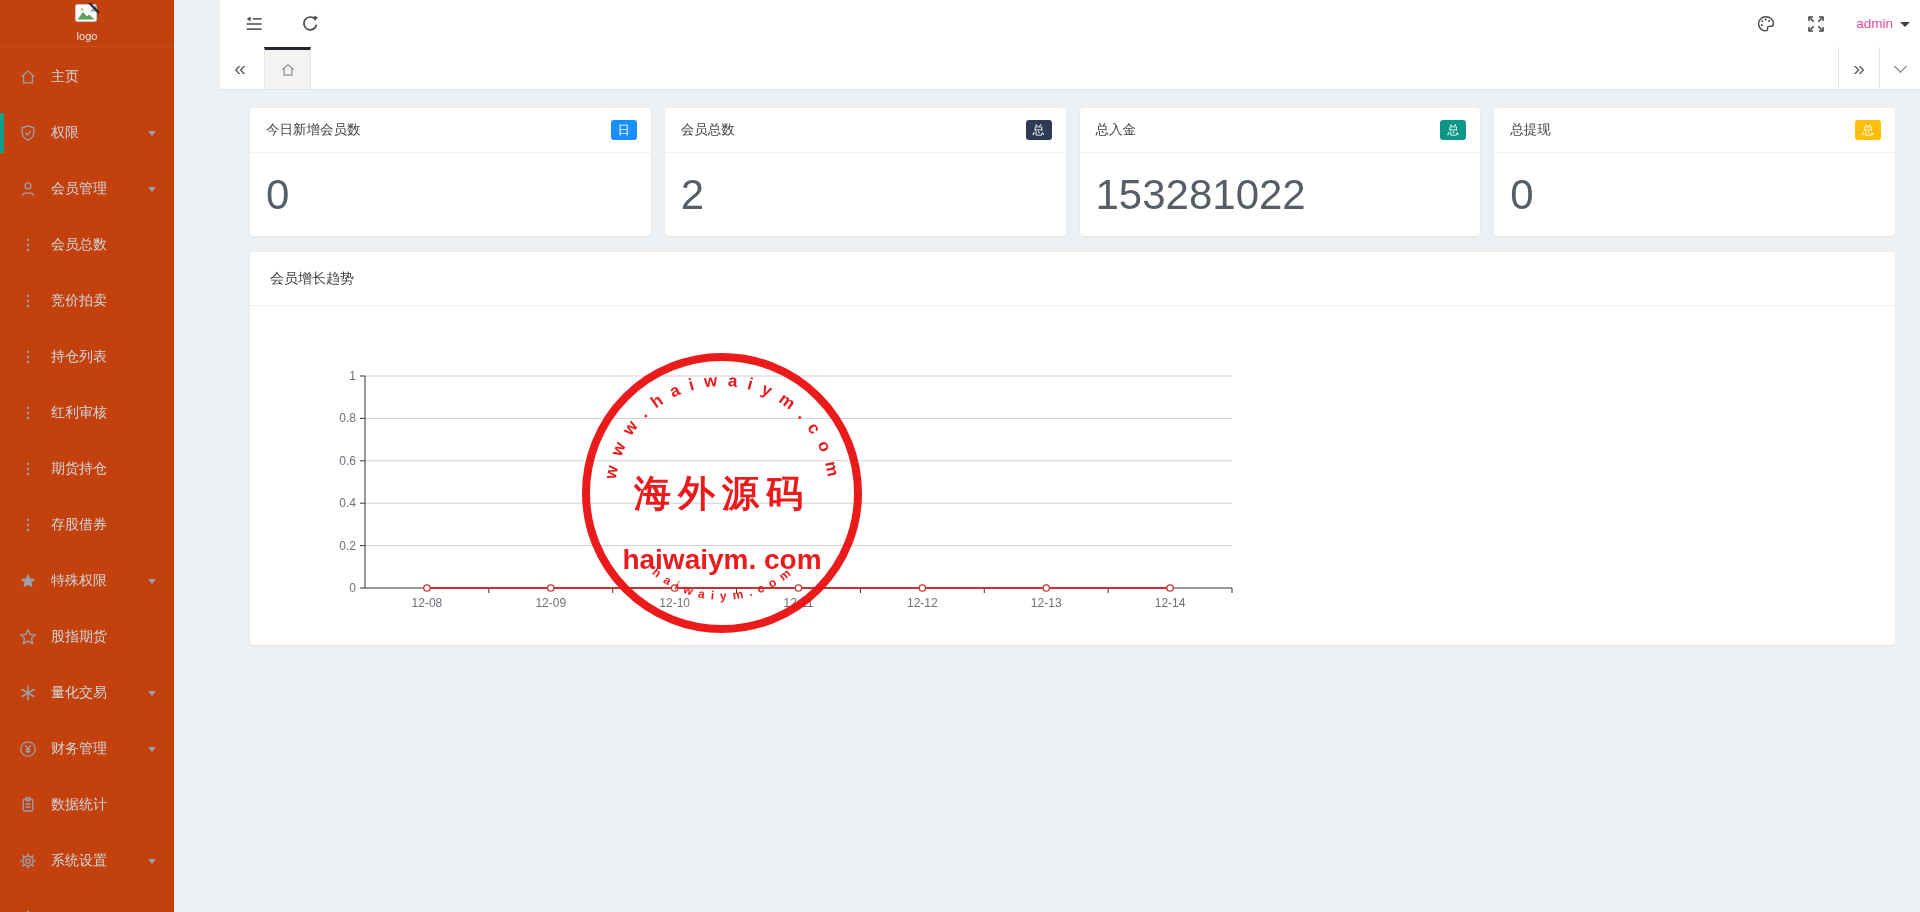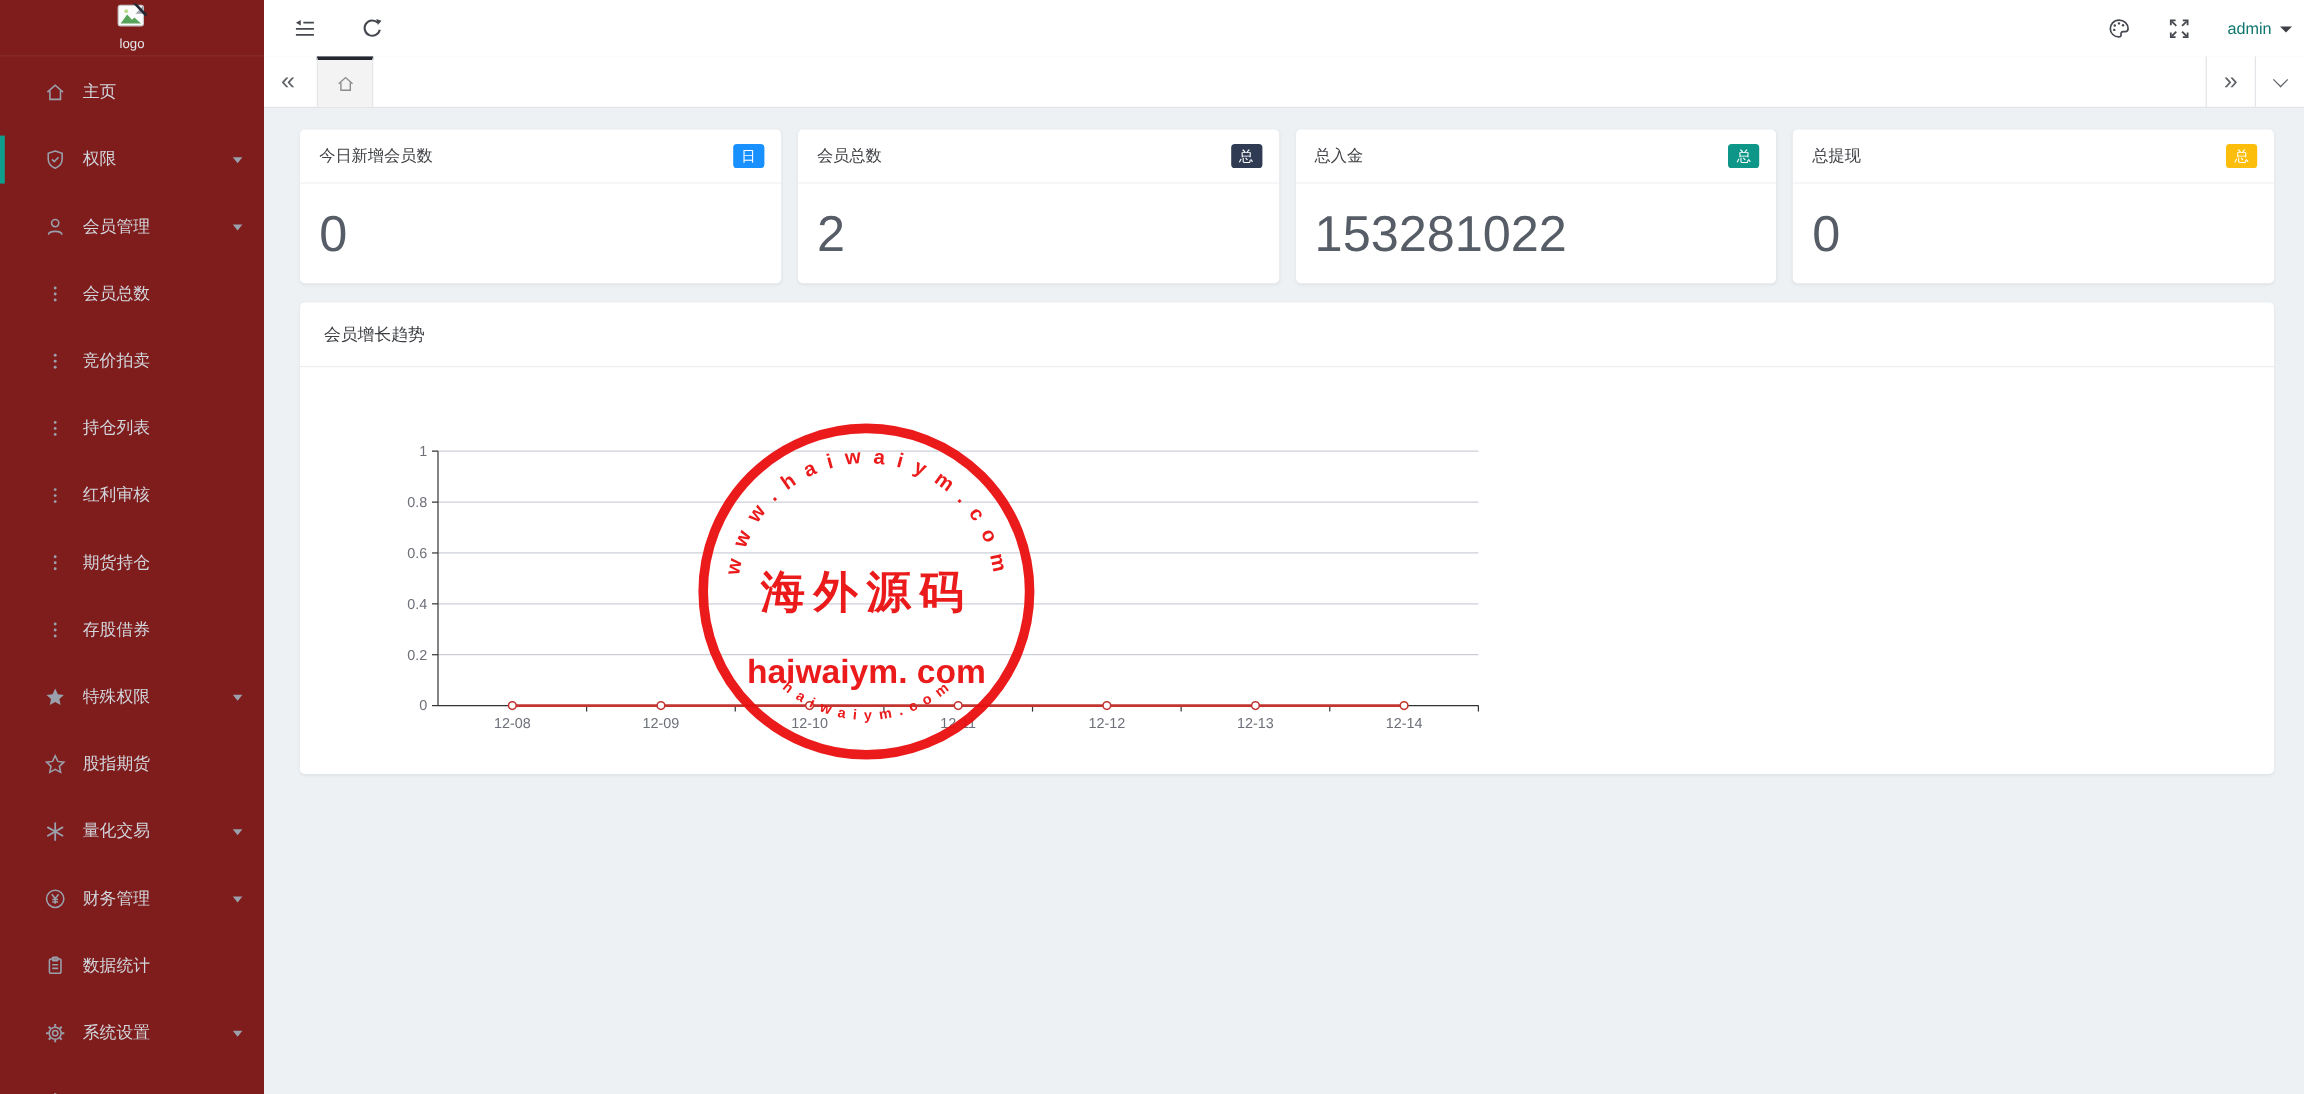--- a/index.html
+++ b/index.html
@@ -1,48 +1,48 @@
 <!DOCTYPE html>
 <html><head>
 <meta charset="utf-8">
 <style>
   * { margin:0; padding:0; box-sizing:border-box; }
   html,body { width:1920px; height:912px; overflow:hidden;
     font-family:"Liberation Sans","DejaVu Sans",sans-serif; background:#eef1f4; }
 
   
-  .sidebar { position:fixed; left:0; top:0; width:220px; height:912px;
-    background:#7f1d1d; z-index:20; overflow:hidden; }
+  .sidebar { position:fixed; left:0; top:0; width:174px; height:912px;
+    background:#c2410c; z-index:20; overflow:hidden; }
   .logo-area { height:47px; display:flex; flex-direction:column; align-items:center;
     justify-content:flex-start; padding-top:3px;
     border-bottom:1px solid rgba(255,255,255,0.07); }
   .logo-label { color:#e3e5e9; font-size:11px; margin-top:1px; line-height:12px; }
   .side-menu { padding-top:2px; }
   .side-item { position:relative; height:56px; display:flex; align-items:center;
-    padding-left:37px; cursor:pointer; color:#d2d6dd; font-size:14px; }
+    padding-left:19px; cursor:pointer; color:#d2d6dd; font-size:14px; }
   .side-item .s-icon { width:18px; height:18px; color:#9aa1ac; margin-right:14px;
     display:inline-flex; flex:none; }
   .side-item .s-icon svg { width:18px; height:18px; }
   .side-item.active::before { content:""; position:absolute; left:0; top:8px;
     bottom:8px; width:4px; background:#0fa08d; }
   .side-caret { position:absolute; right:18px; top:50%; margin-top:-2px;
     border-left:4.5px solid transparent; border-right:4.5px solid transparent;
     border-top:5px solid #9aa1ac; }
 
   
   .main { margin-left:220px; height:912px; display:flex; flex-direction:column; }
   .navbar { height:47px; background:#fff; display:flex; align-items:center;
     padding:0 10px 0 24px; flex:none; }
   .nav-icon { width:20px; height:20px; color:#45484e; display:inline-flex;
     cursor:pointer; }
   .nav-icon svg { width:20px; height:20px; }
   .nav-left { display:flex; align-items:center; gap:36px; }
   .nav-right { margin-left:auto; display:flex; align-items:center; gap:30px; }
   .admin-box { display:flex; align-items:center; gap:7px; cursor:pointer; }
-  .admin-name { font-size:13.5px; color:#0f766e; }
+  .admin-name { font-size:13.5px; color:#ec4899; }
   .admin-caret { border-left:5px solid transparent; border-right:5px solid transparent;
     border-top:5.5px solid #3c3f44; margin-top:2px; }
 
   .tabbar { height:43px; background:#fff; border-bottom:1px solid #e2e4e8;
     display:flex; align-items:stretch; position:relative; flex:none; }
   .tab-arrow { width:40px; display:flex; align-items:center; justify-content:center;
     color:#5f6368; font-size:21px; cursor:pointer; user-select:none; }
   .home-tab { width:47px; margin-left:4px; background:#f3f3f3;
     border-top:3px solid #23272f; border-left:1px solid #e6e6e6;
     border-right:1px solid #e6e6e6; display:flex; align-items:center;

